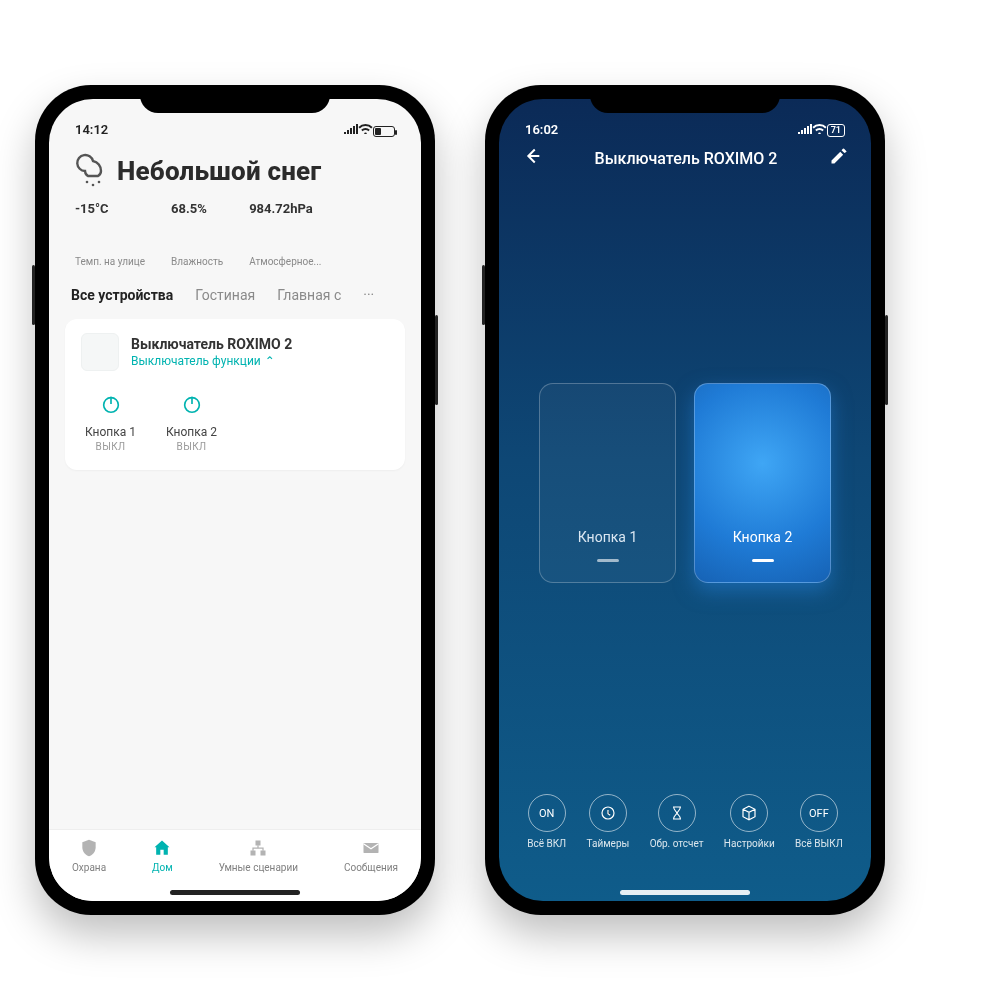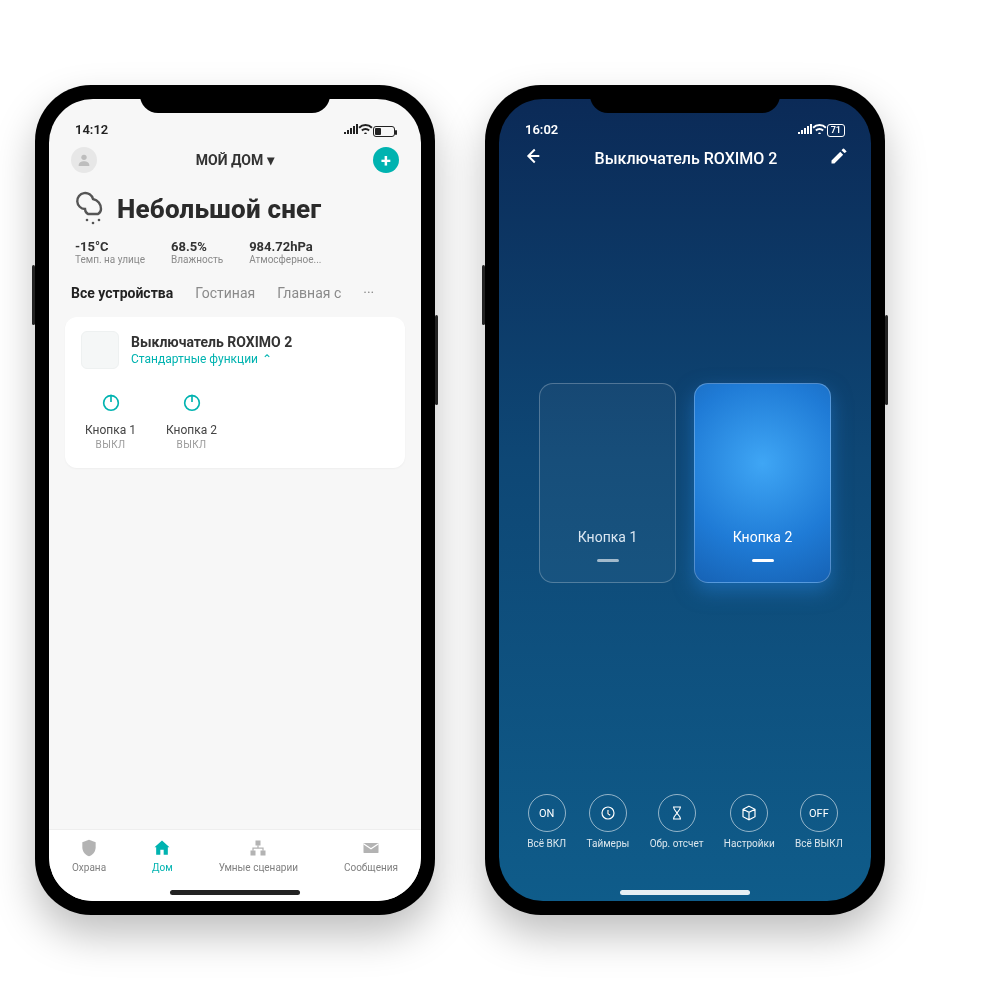--- a/index.html
+++ b/index.html
@@ -102,21 +102,21 @@
     font-weight:700;
   }
   .weather {
     padding: 10px 22px 12px 22px;
   }
   .weather-top { display:flex; align-items:center; gap:2px; }
   .weather-icon { color:#555; }
   .weather-title { font-size:26px; font-weight:800; color:#2b2b2b; letter-spacing:0.2px; white-space:nowrap;}
   .weather-stats { display:flex; gap:26px; margin-top:8px; margin-left:4px;}
   .wstat .v { font-size:13px; color:#333; font-weight:700;}
-  .wstat .l { font-size:10px; color:#8a8a8a; }
+  .wstat .l { font-size:10px; color:#8a8a8a;margin-top:40px; }
   .rooms {
     display:flex;
     gap:22px;
     padding:8px 22px 12px 22px;
     font-size:14px;
     color:#8a8a8a;
     white-space:nowrap;
     overflow:hidden;
   }
   .rooms .active { color:#222; font-weight:700; }
@@ -245,35 +245,20 @@
             <svg width="15" height="11" viewBox="0 0 15 11">
                 <path fill="currentColor" d="M7.5 9.5a1.3 1.3 0 100 2.6 1.3 1.3 0 000-2.6zM3.2 6.8l1.4 1.4a4 4 0 015.8 0l1.4-1.4a6 6 0 00-8.6 0zM.4 4l1.4 1.4a8 8 0 0111.4 0L14.6 4A10 10 0 00.4 4z"></path>
               </svg>
           </span>
           <span class="battery">
               <span class="fill"></span>
             </span>
         </span>
       </div>
 
-      <div class="appbar">
-        <div class="avatar">
-          <svg width="16" height="16" viewBox="0 0 24 24">
-              <circle cx="12" cy="8" r="4" fill="#bdbdbd"></circle>
-              <path fill="#bdbdbd" d="M4 20c0-4 4-6 8-6s8 2 8 6v1H4z"></path>
-            </svg>
-        </div>
-        <div class="home-title">
-          <span>МОЙ ДОМ</span>
-          <span>▾</span>
-        </div>
-        <div class="add-btn">
-          <span>+</span>
-        </div>
-      </div>
 
       <div class="weather">
         <div class="weather-top">
           <span class="weather-icon">
             <svg width="44" height="40" viewBox="0 0 44 40">
               <path fill="none" stroke="#555" stroke-width="2.4" d="M14 22a8 8 0 118-10 10 10 0 018 10 6 6 0 01-3 5H17a6 6 0 01-3-5z"></path>
               <circle cx="16" cy="33" r="1.3" fill="#555"></circle>
               <circle cx="22" cy="36" r="1.3" fill="#555"></circle>
               <circle cx="28" cy="33" r="1.3" fill="#555"></circle>
             </svg>
@@ -302,21 +287,21 @@
         <span>Главная с</span>
         <span>···</span>
       </div>
 
       <div class="card">
         <div class="device-row">
           <div class="device-thumb"></div>
           <div>
             <div class="device-name">Выключатель ROXIMO 2</div>
             <div class="device-sub">
-              <span>Стандартные функции</span>
+              <span>Выключатель функции</span>
               <span>⌃</span>
             </div>
           </div>
         </div>
         <div class="btns-row">
           <div class="pbtn">
             <div class="ico">
               <svg width="22" height="22" viewBox="0 0 24 24">
                   <circle cx="12" cy="13" r="8" fill="none" stroke="#00b3b0" stroke-width="1.8"></circle>
                   <line x1="12" y1="4" x2="12" y2="12" stroke="#00b3b0" stroke-width="1.8"></line>

